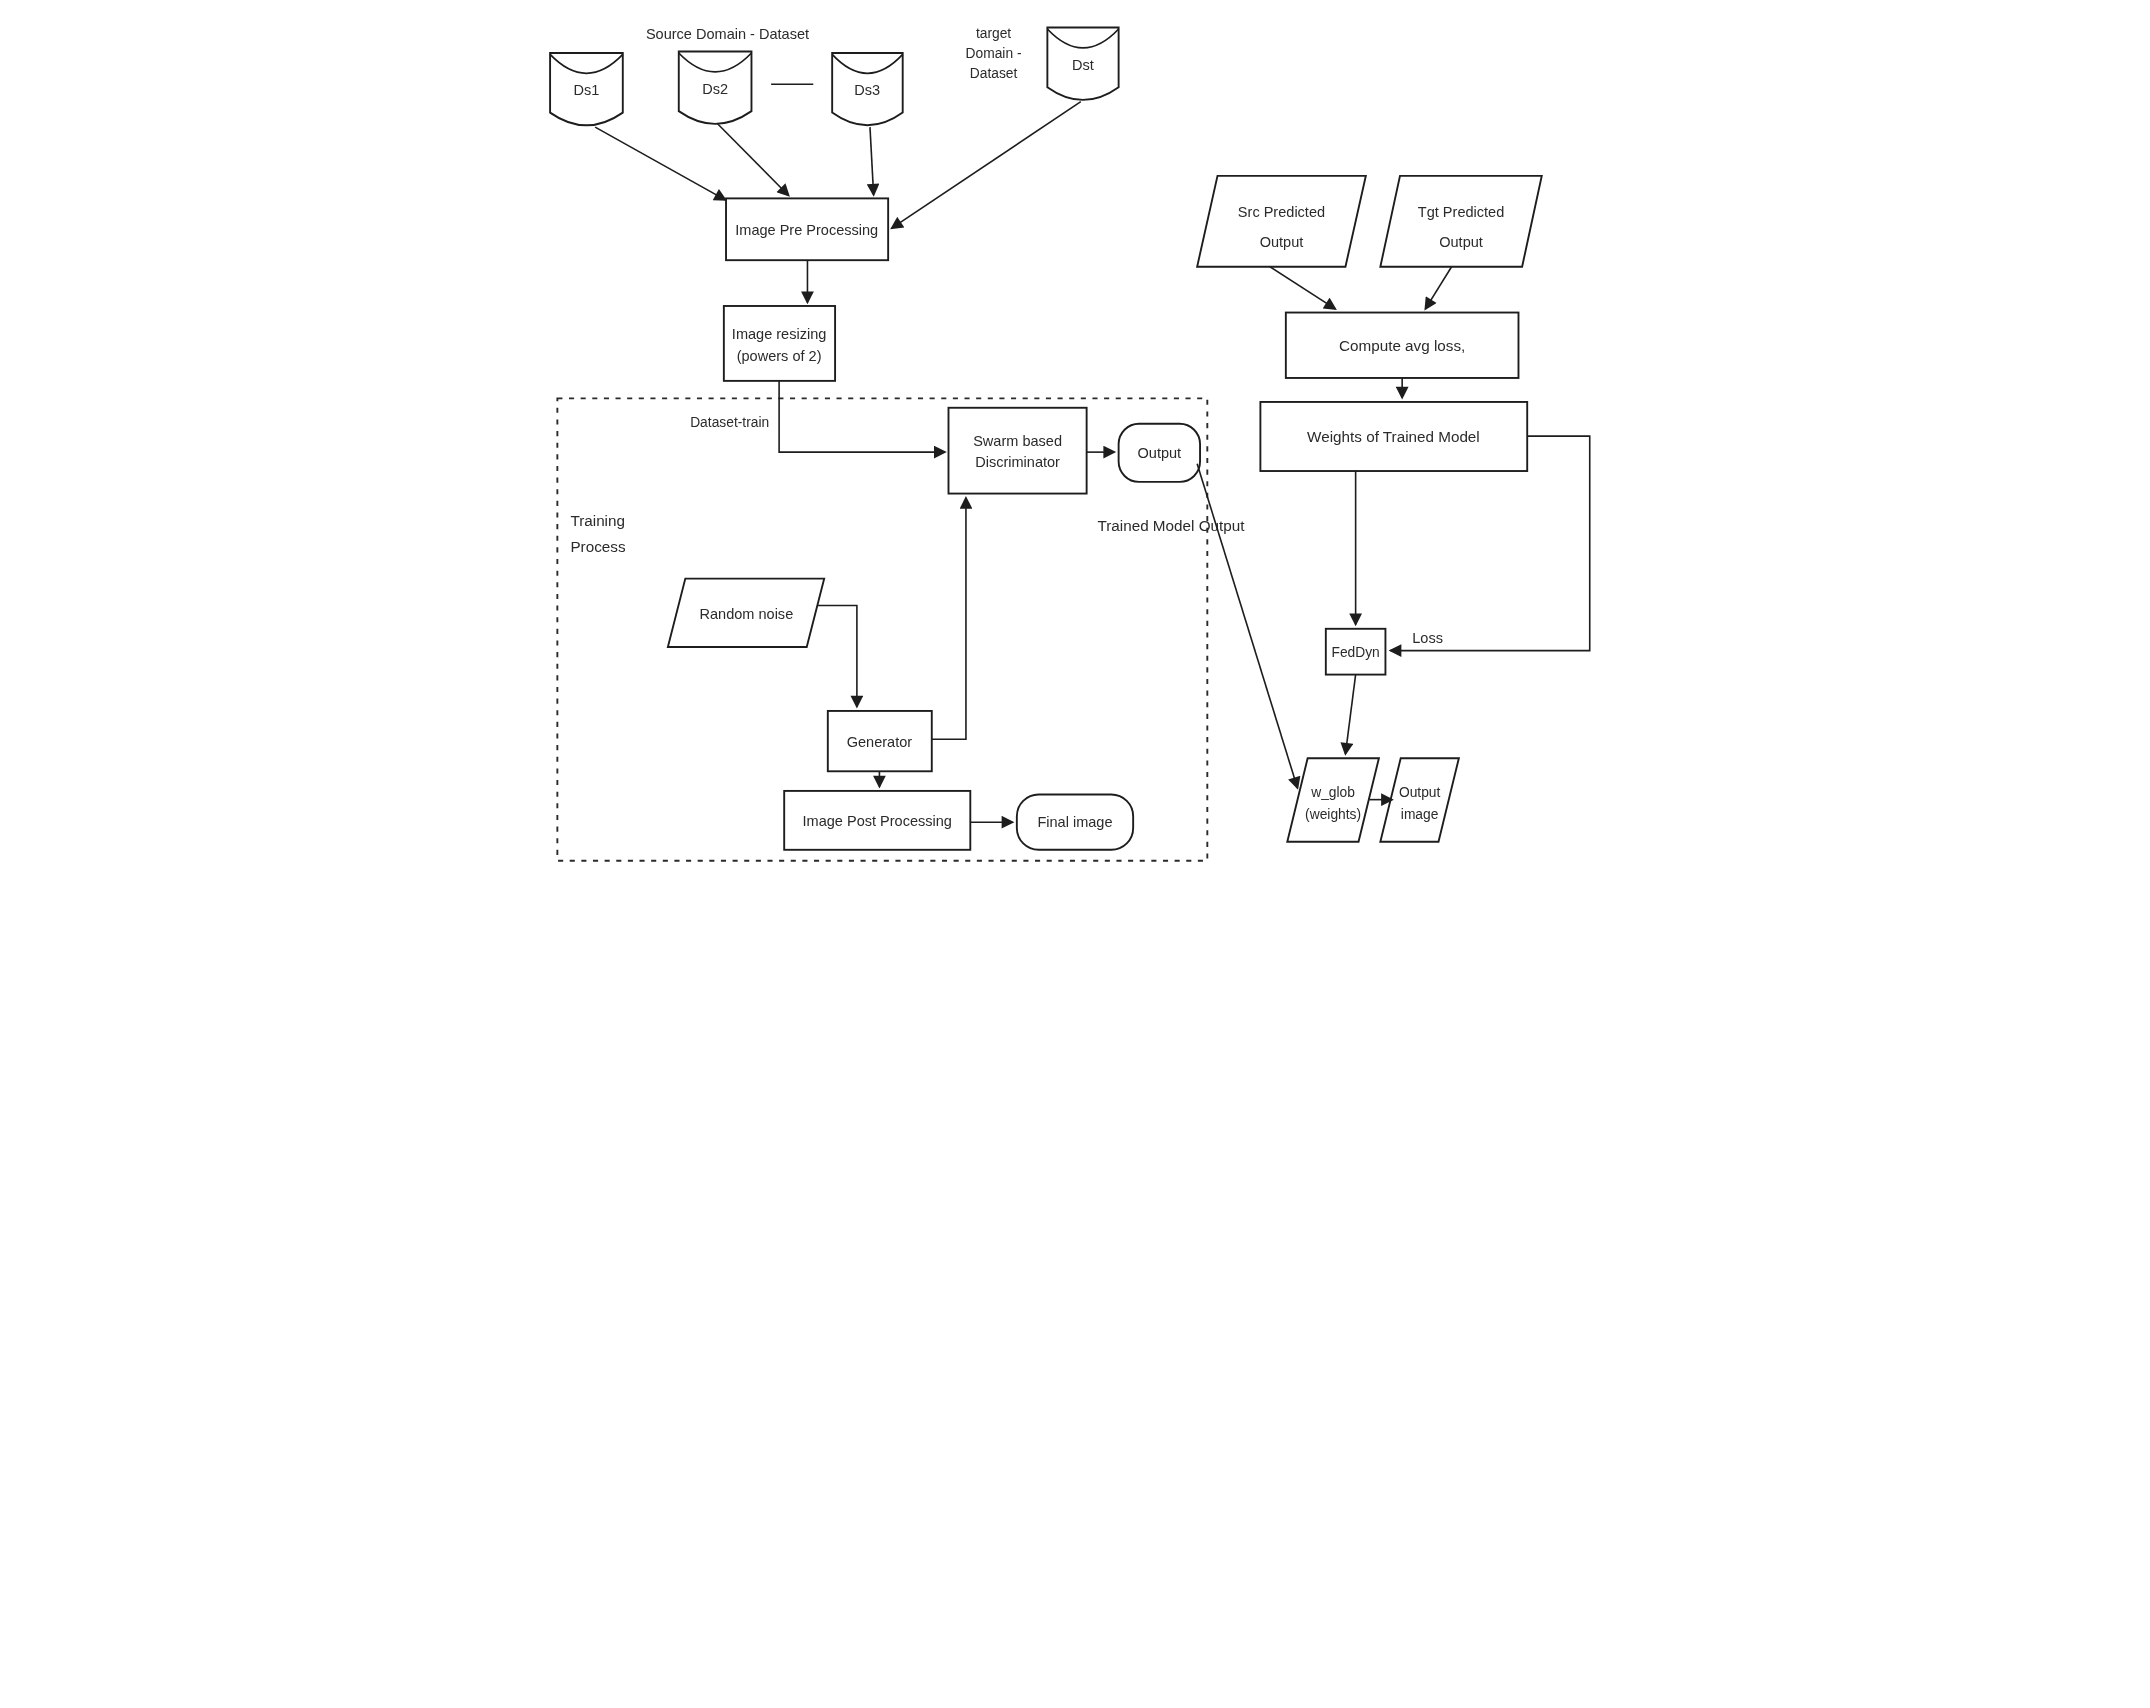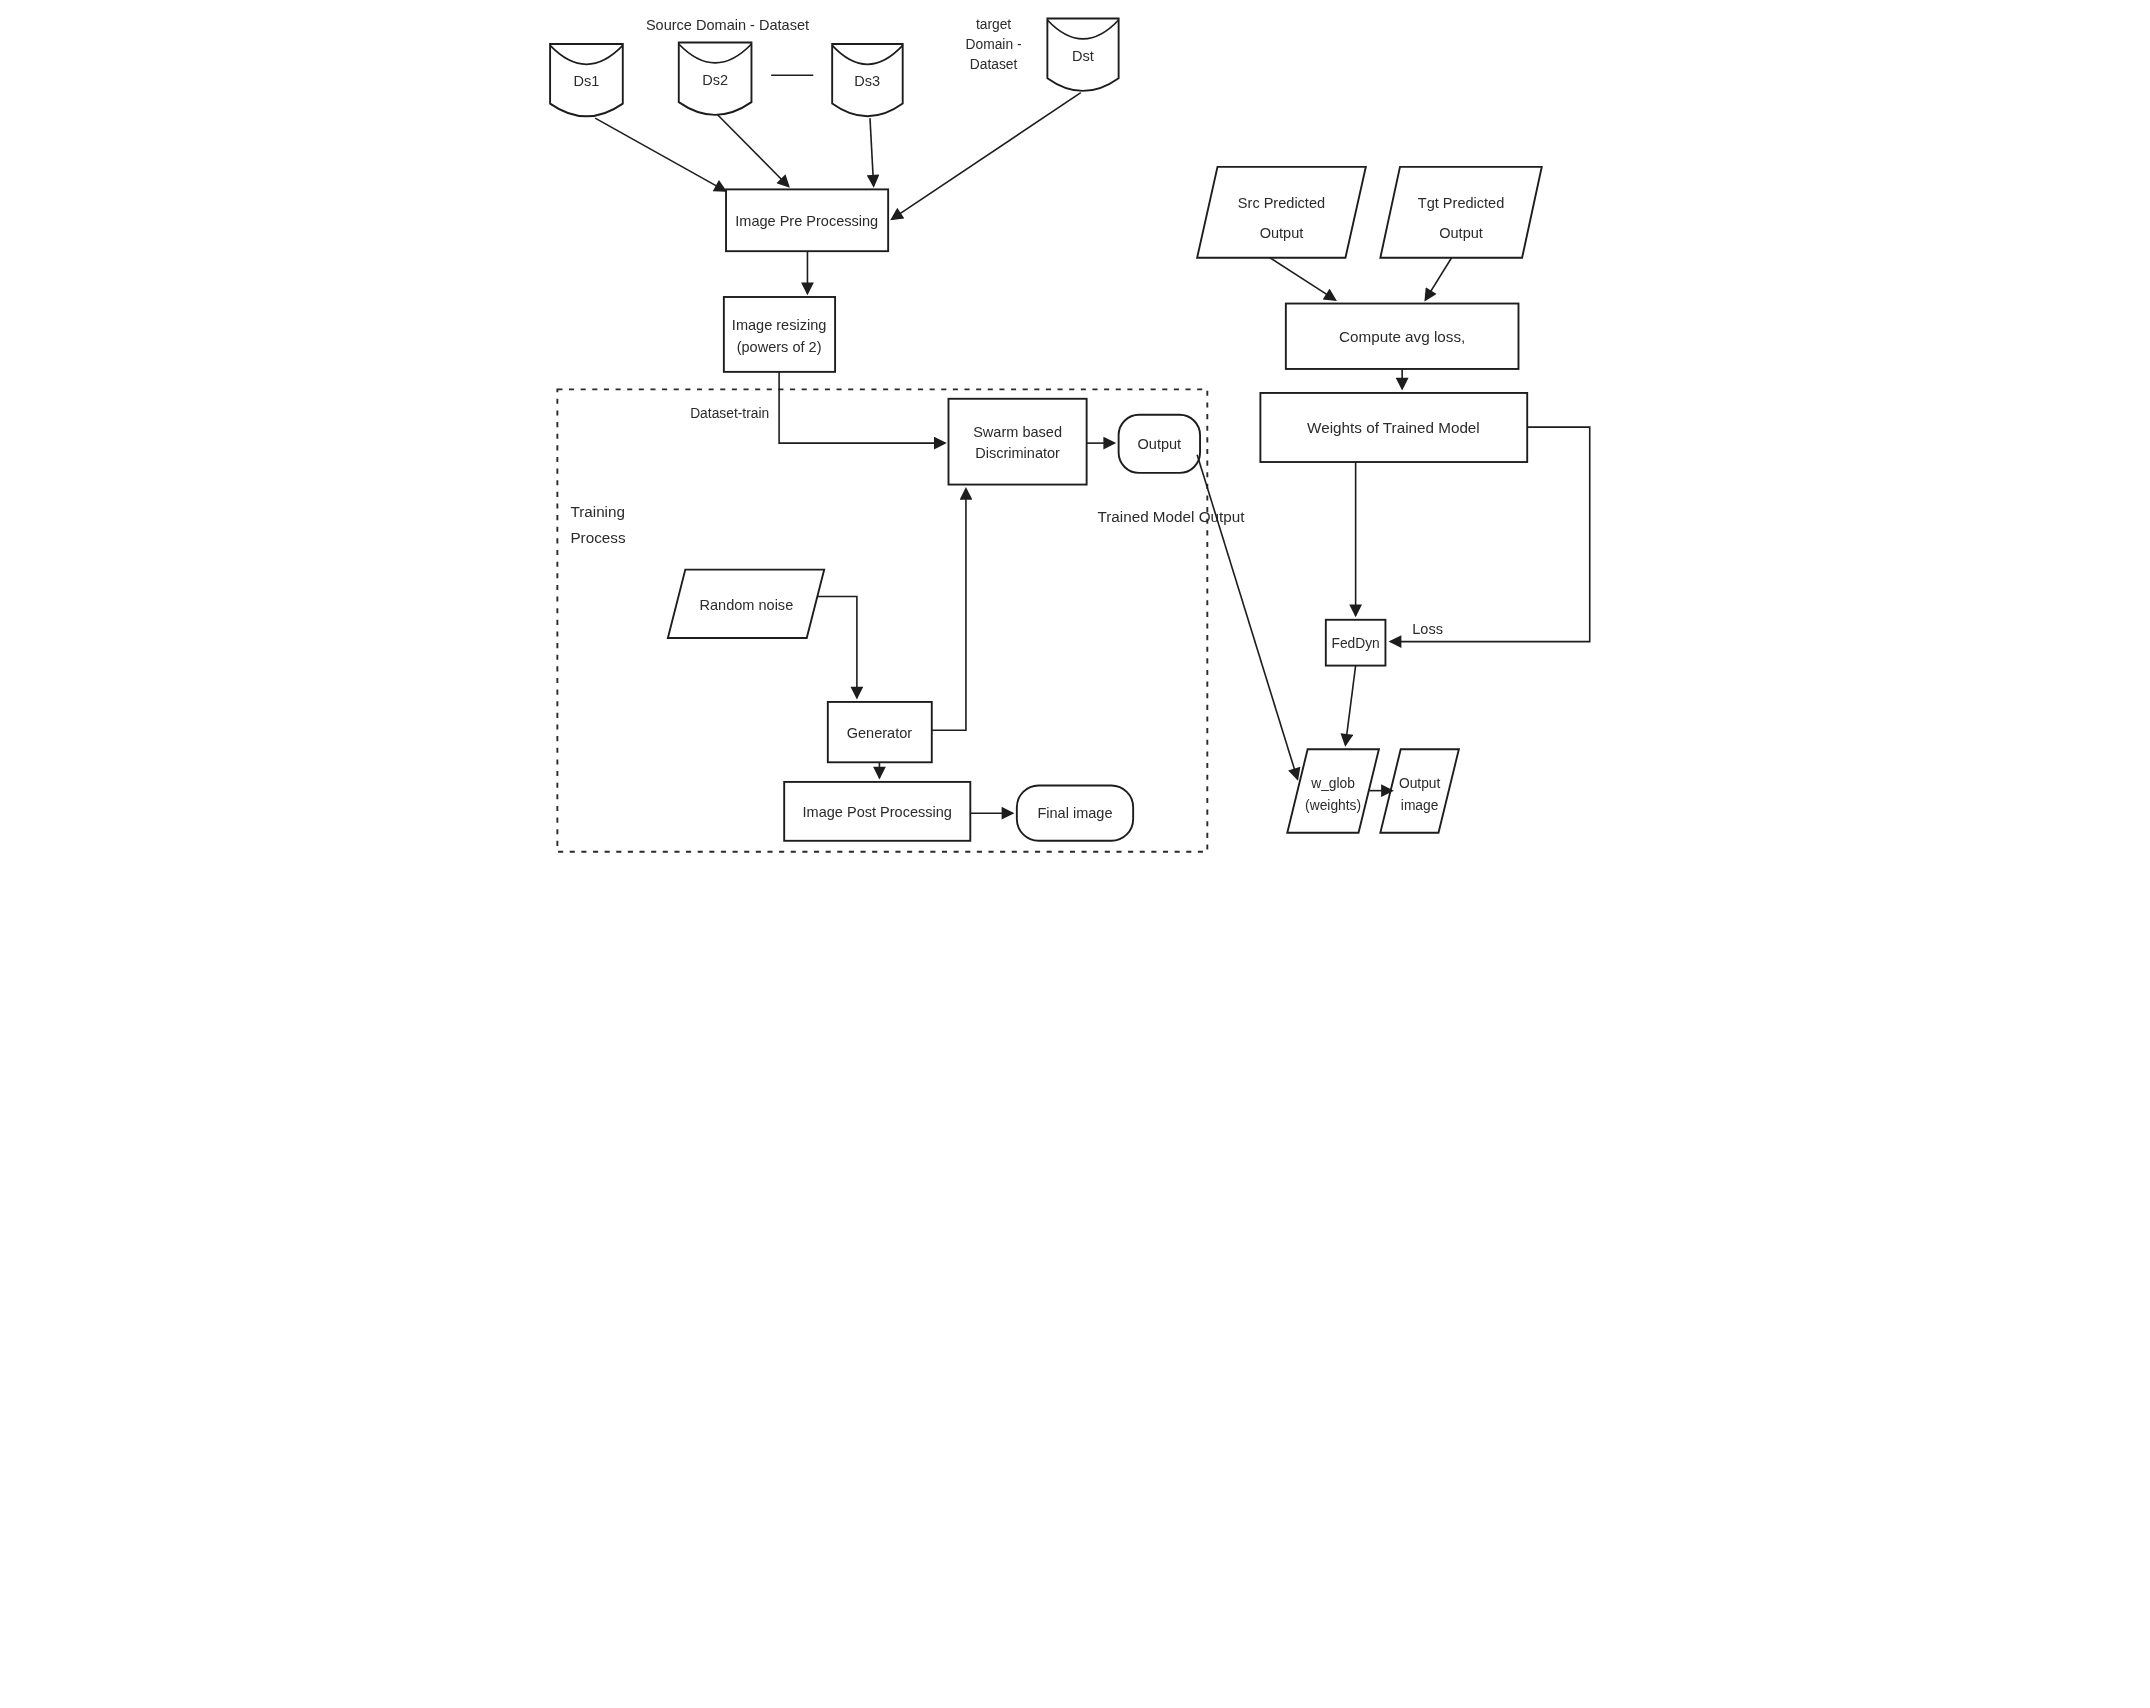--- a/index.html
+++ b/index.html
@@ -3,21 +3,21 @@
 <meta charset="utf-8">
 <style>
   html, body {
     margin: 0;
     padding: 0;
     background: #ffffff;
   }
   .diagram-wrap {
     width: 100%;
     max-width: 1076px;
-    margin: 4px auto;
+    margin: 13px auto;
     background: #15803d;
   }
   svg {
     display: block;
     width: 100%;
     height: auto;
     background: #ffffff;
     font-family: "Liberation Sans", "DejaVu Sans", sans-serif;
   }
   .shape {

